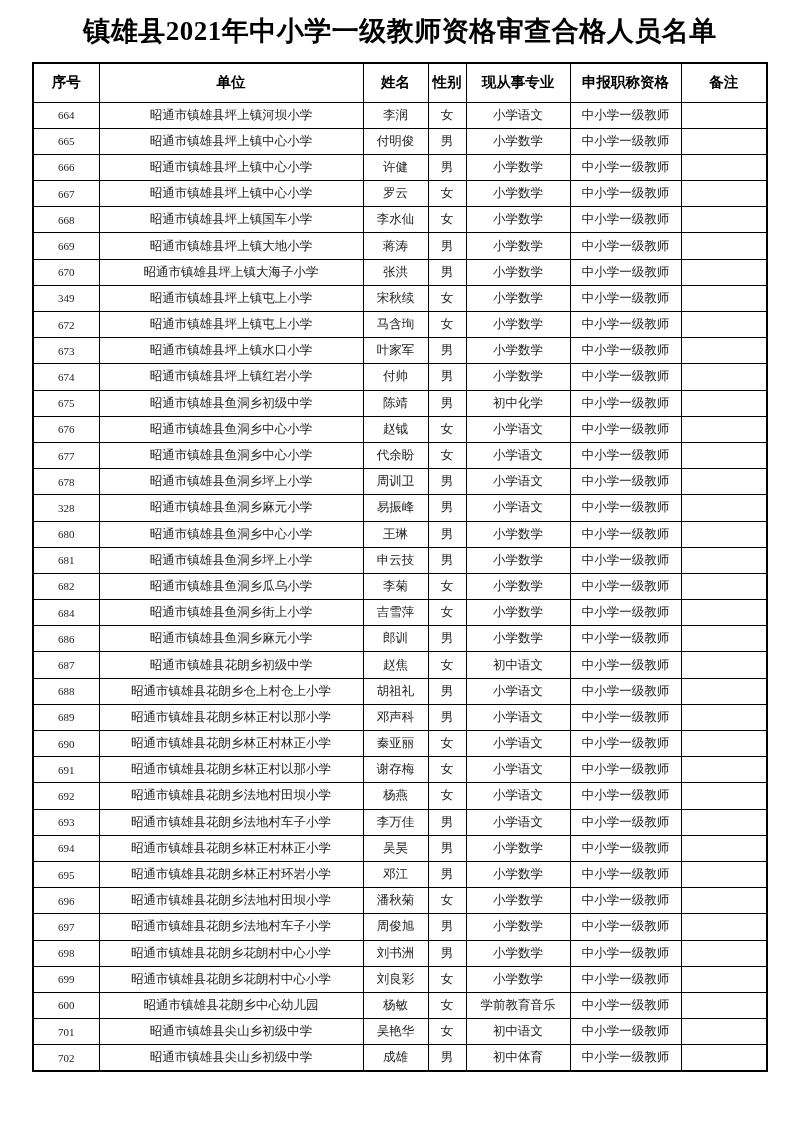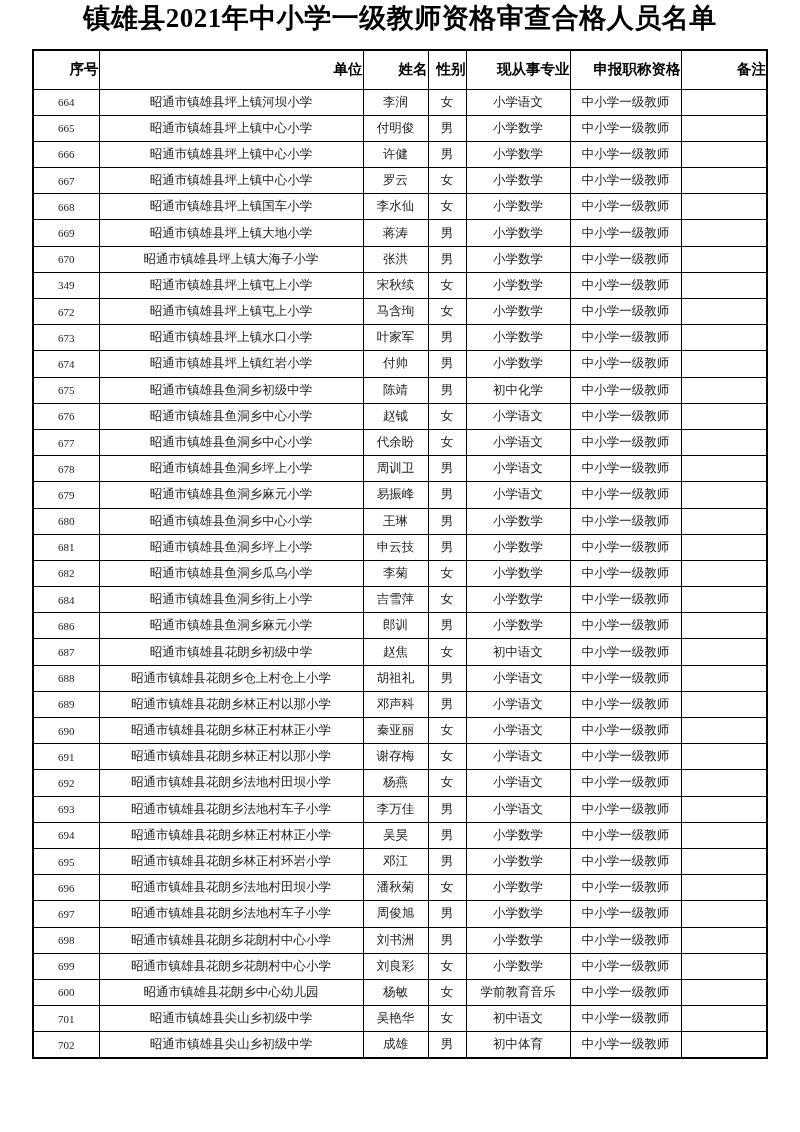--- a/index.html
+++ b/index.html
@@ -7,20 +7,21 @@
   body {
     width: 800px;
     height: 1132px;
     font-family: "Liberation Serif", "DejaVu Serif", serif;
     color: #000000;
     overflow: hidden;
   }
   .page {
     width: 800px;
     height: 1132px;
+    padding-top: 13px;
     background: #ffffff;
   }
   .title {
     text-align: center;
     font-size: 27px;
     font-weight: bold;
     letter-spacing: 0.5px;
     margin-bottom: 13px;
     font-family: "Liberation Serif", "DejaVu Serif", serif;
   }
@@ -35,21 +36,20 @@
     border: 1px solid #000000;
     text-align: center;
     vertical-align: middle;
     overflow: hidden;
     white-space: nowrap;
   }
   table.roster thead tr { height: 39px; }
   table.roster th {
     font-size: 14.5px;
     font-weight: bold;
-    text-align: right;
   }
   table.roster tbody tr { height: 26.2px; }
   table.roster td {
     font-size: 12.5px;
     color: #1c1c1c;
   }
   table.roster td.c-no {
     font-size: 11px;
     font-family: "Liberation Serif", "DejaVu Serif", serif;
   }
@@ -217,21 +217,21 @@
         <tr>
           <td class="c-no">678</td>
           <td class="c-unit">昭通市镇雄县鱼洞乡坪上小学</td>
           <td class="c-name">周训卫</td>
           <td class="c-gender">男</td>
           <td class="c-major">小学语文</td>
           <td class="c-title">中小学一级教师</td>
           <td class="c-remark"></td>
         </tr>
         <tr>
-          <td class="c-no">679</td>
+          <td class="c-no">328</td>
           <td class="c-unit">昭通市镇雄县鱼洞乡麻元小学</td>
           <td class="c-name">易振峰</td>
           <td class="c-gender">男</td>
           <td class="c-major">小学语文</td>
           <td class="c-title">中小学一级教师</td>
           <td class="c-remark"></td>
         </tr>
         <tr>
           <td class="c-no">680</td>
           <td class="c-unit">昭通市镇雄县鱼洞乡中心小学</td>

